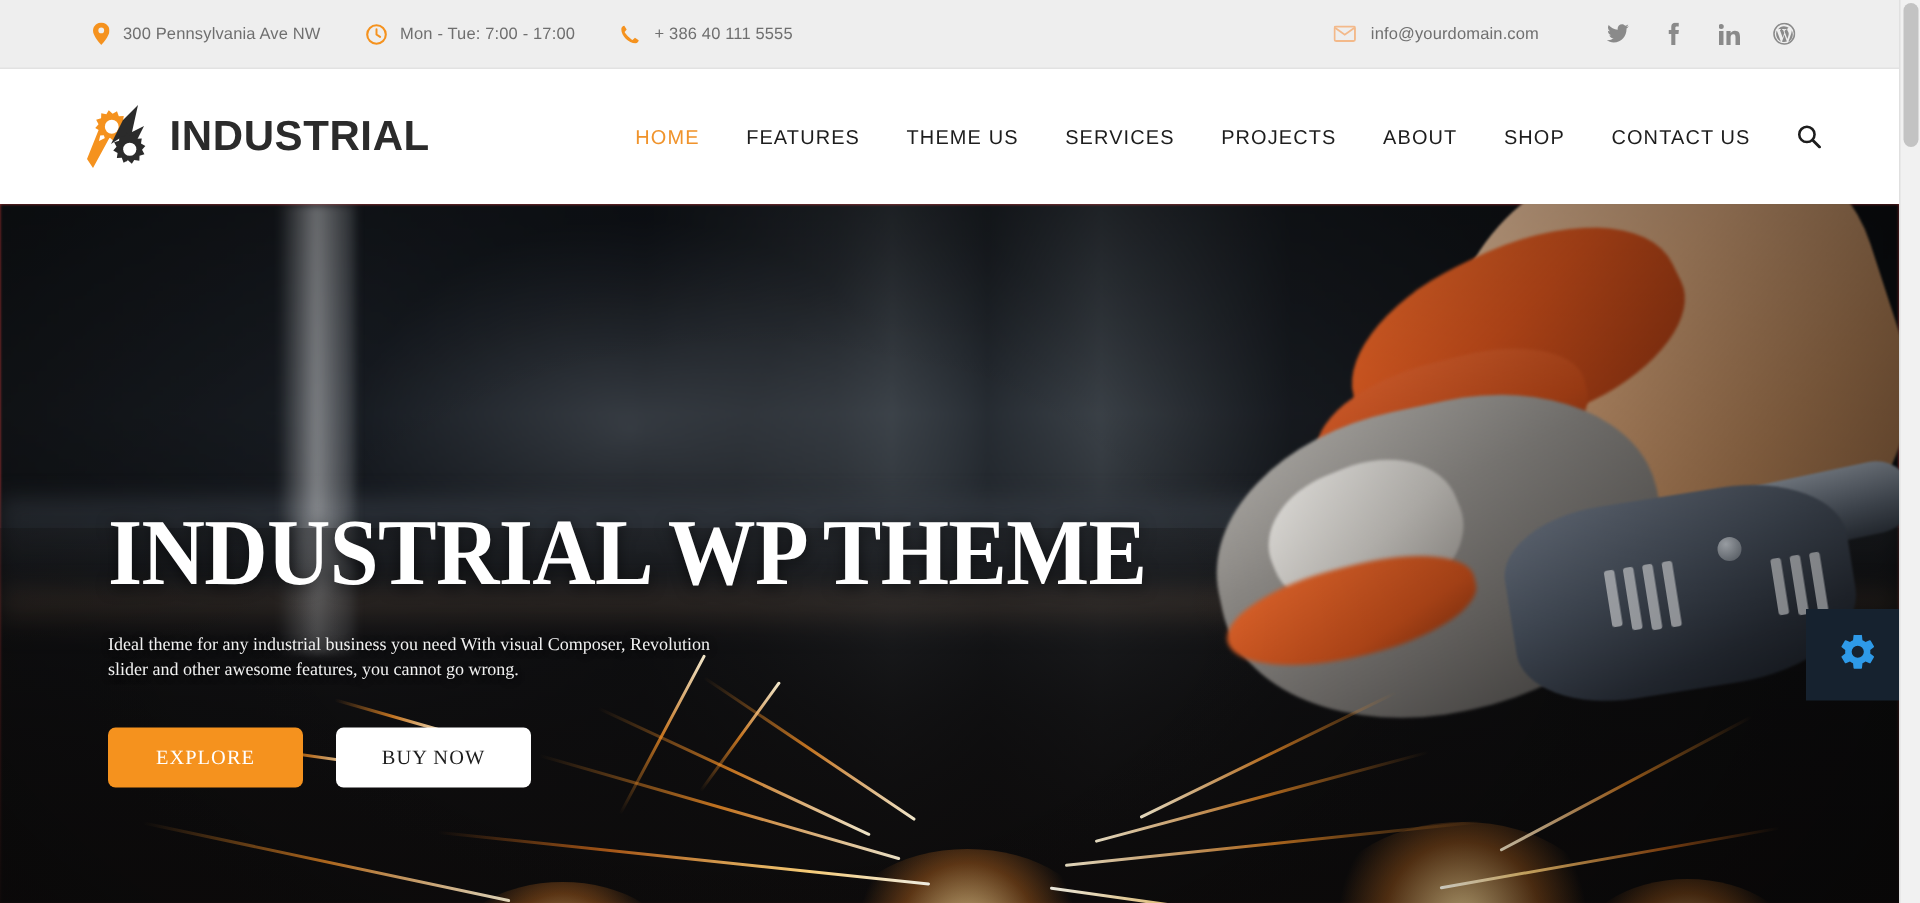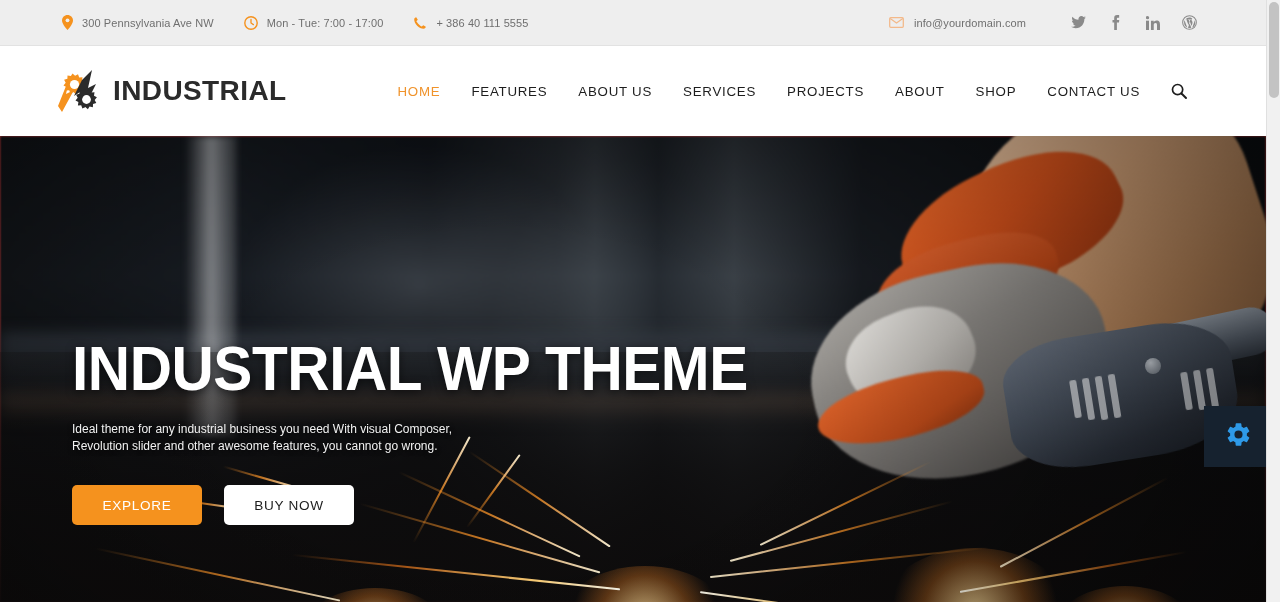--- a/index.html
+++ b/index.html
@@ -38,32 +38,32 @@
     position:absolute; top:46px; left:0; width:1266px; height:90px;
     background:#ffffff; display:flex; align-items:center;
   }
   .logo { display:flex; align-items:center; padding-left:48px; cursor:pointer; }
   .logo-mark { width:56px; height:46px; position:relative; margin-right:9px; }
   .logo-text {
     font-size:28px; font-weight:bold; color:#2b2b2b;
     letter-spacing:.4px; font-family:"Liberation Sans", sans-serif;
   }
 
-  .nav { margin-left:auto; display:flex; align-items:center; padding-right:79px; }
+  .nav { margin-left:auto; display:flex; align-items:center; padding-right:52px; }
   .nav-item {
     font-size:13.3px; color:#1d1d1d; letter-spacing:.75px;
     margin-left:31px; cursor:pointer; white-space:nowrap;
   }
   .nav-item.active { color:#f0932b; }
   .nav-search { margin-left:31px; display:flex; align-items:center; cursor:pointer; }
 
   
   .hero {
     position:absolute; top:136px; left:0; width:1266px; height:466px;
-    overflow:hidden; background:#ef4444;
+    overflow:hidden; background:#ef4444;font-family:Liberation Serif, serif;
   }
   .hero-bg { position:absolute; inset:0; }
 
   
   .bg-room {
     position:absolute; inset:0;
     background:
       linear-gradient(180deg, rgba(10,12,15,.55) 0%, rgba(10,12,15,.15) 30%, rgba(8,9,11,.75) 72%, rgba(6,7,9,.95) 100%),
       radial-gradient(ellipse 260px 200px at 420px 150px, rgba(150,160,170,.35), transparent 70%),
       radial-gradient(ellipse 180px 260px at 620px 210px, rgba(120,135,150,.22), transparent 72%),
@@ -306,21 +306,21 @@
           <path d="M31.5 22.5 l3.4.6 1.6-2.6 2.6 2.3 2.9-1.6 1.2 3.3 3.3-.2-.5 3.4 2.9 1.6-2.2 2.6 1.6 3-3.3 1-.1 3.3-3.4-.6-1.6 2.6-2.6-2.3-2.9 1.6-1.2-3.3-3.3.2.5-3.4-2.9-1.6 2.2-2.6-1.6-3 3.3-1z" fill="#2b2b2b"></path>
           <circle cx="38.5" cy="31.5" r="4.4" fill="#ffffff"></circle>
         </svg>
       </span>
       <span class="logo-text">INDUSTRIAL</span>
     </div>
 
     <div class="nav">
       <span class="nav-item active">HOME</span>
       <span class="nav-item">FEATURES</span>
-      <span class="nav-item">ABOUT US</span>
+      <span class="nav-item">THEME US</span>
       <span class="nav-item">SERVICES</span>
       <span class="nav-item">PROJECTS</span>
       <span class="nav-item">ABOUT</span>
       <span class="nav-item">SHOP</span>
       <span class="nav-item">CONTACT US</span>
       <span class="nav-search">
         <svg width="16" height="16" viewBox="0 0 16 16">
           <circle cx="6.6" cy="6.6" r="5.1" fill="none" stroke="#1d1d1d" stroke-width="1.7"></circle>
           <path d="M10.5 10.5 L15 15" stroke="#1d1d1d" stroke-width="1.9" stroke-linecap="round"></path>
         </svg>

